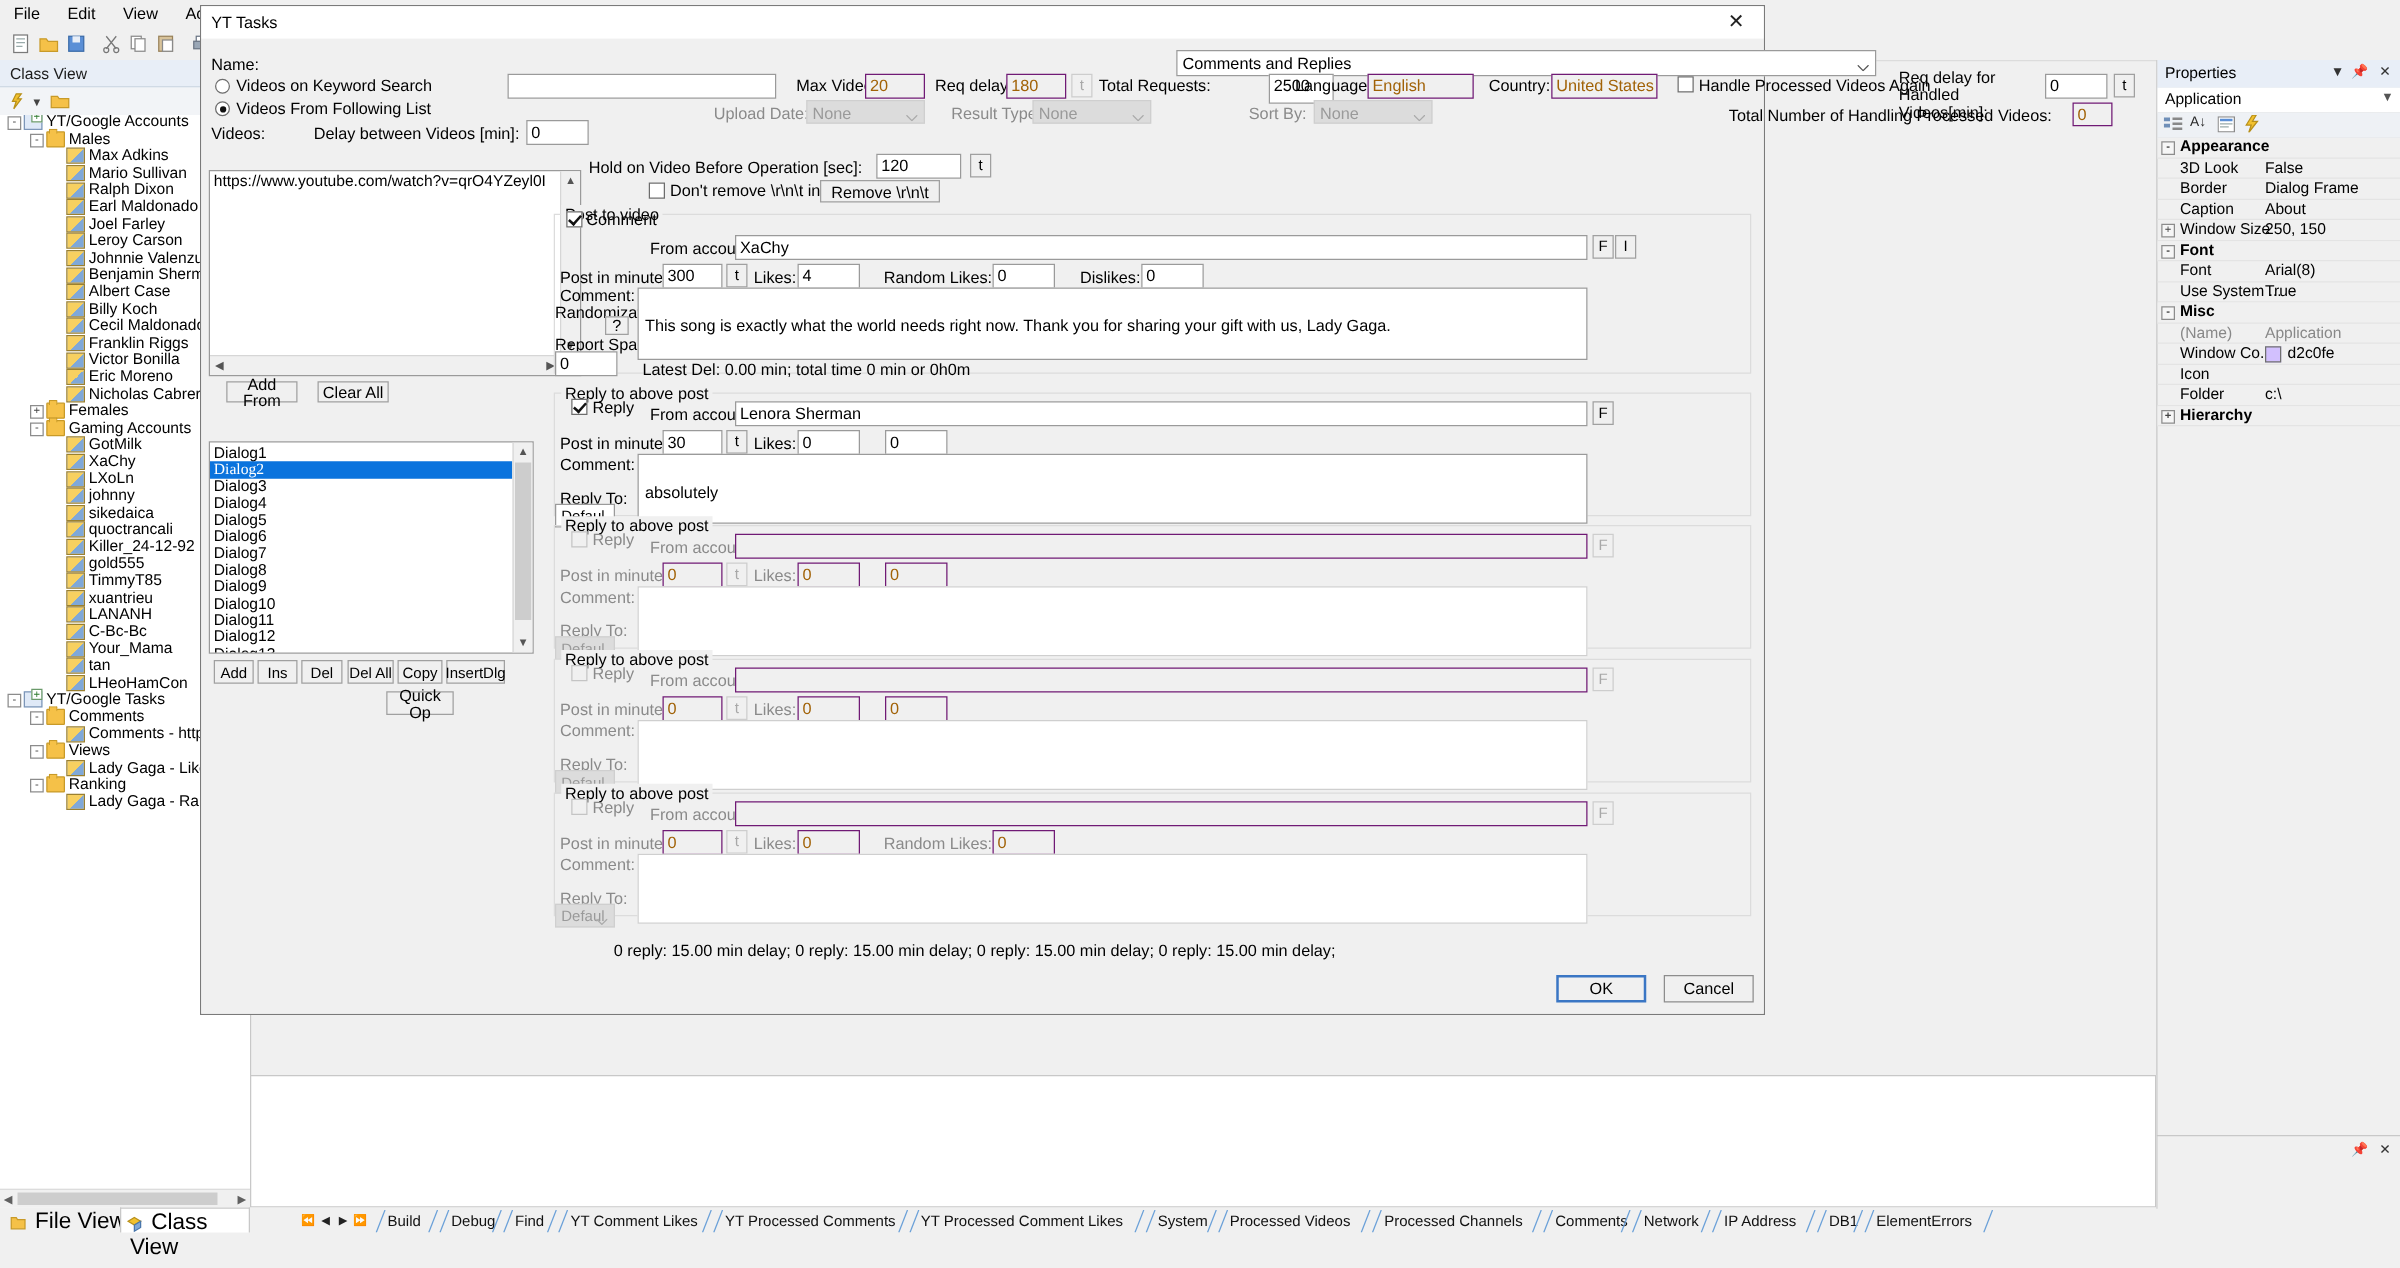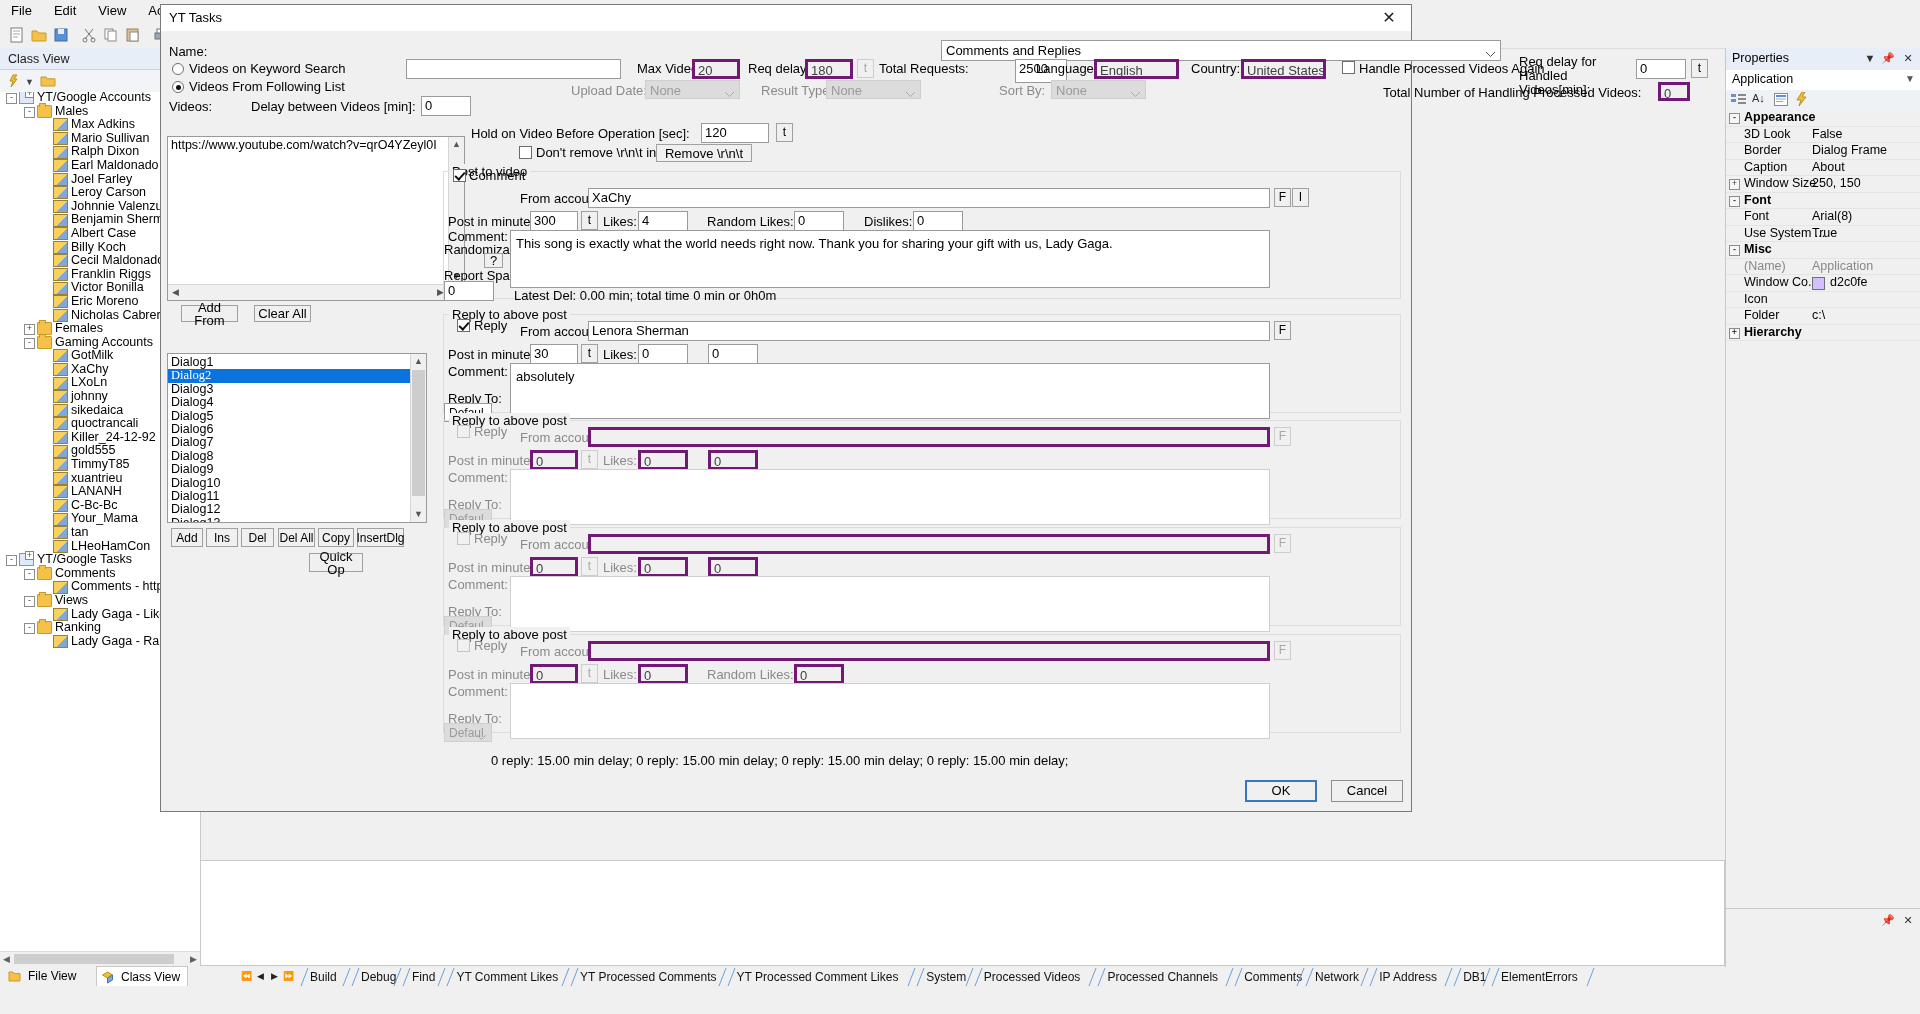--- a/index.html
+++ b/index.html
@@ -40,21 +40,21 @@
   .ic-folder:after{content:"";position:absolute;left:1px;top:-3px;width:5px;height:3px;background:#f5c148;border:1px solid #c89a28;border-bottom:none;border-radius:1px 1px 0 0;}
   .ic-node{background:linear-gradient(135deg,#f7d060 0 55%,#7fa8d8 55% 100%);border:1px solid #9a8030;transform:rotate(0deg);}
   .ic-root{background:#dfe9f7;border:1px solid #7d96b8;}
   .ic-root:after{content:"+";position:absolute;right:-1px;top:-3px;font-size:9px;color:#2d7a2d;background:#fff;border:1px solid #6a9a6a;line-height:7px;width:7px;height:7px;text-align:center;}
   #tree-hscroll{position:absolute;left:0;bottom:0;width:200px;height:14px;background:#f0f0f0;border-top:1px solid #dcdcdc;}
   #tree-hthumb{position:absolute;left:14px;top:2px;width:160px;height:10px;background:#cdcdcd;}
   .scr-arrow{position:absolute;top:2px;width:11px;height:10px;color:#606060;font-size:9px;line-height:10px;text-align:center;}
 
   
   #leftTabs{position:absolute;left:0;top:966px;width:200px;height:20px;background:#f0f0f0;}
-  .ltab{position:absolute;top:0;height:20px;line-height:20px;font-size:12px;padding:0 7px;box-sizing:border-box;}
+  .ltab{position:absolute;top:0;height:20px;line-height:20px;font-size:18px;padding:0 7px;box-sizing:border-box;}
   .ltab.sel{background:#fff;border:1px solid #c8c8c8;border-bottom:none;}
 
   
   #rightpanel{position:absolute;left:1725;top:48px;width:195px;height:860px;background:#f0f0f0;border-left:1px solid #c8c8c8;}
   #rp-title{position:absolute;left:0;top:0;width:195px;height:22px;background:#e8eef7;border-bottom:1px solid #c8d3e0;}
   #rp-title .t{position:absolute;left:6px;top:3px;font-size:12.5px;}
   .rp-btn{position:absolute;top:4px;width:14px;height:14px;text-align:center;line-height:13px;font-size:11px;color:#333;}
   #rp-combo{position:absolute;left:0;top:22px;width:195px;height:20px;background:#fff;border-bottom:1px solid #d0d0d0;}
   #rp-combo .v{position:absolute;left:6px;top:2px;font-size:12.5px;}
   #rp-combo .cv{position:absolute;right:6px;top:3px;font-size:10px;color:#555;}
@@ -87,22 +87,22 @@
        border:1px solid #7a7a7a;box-shadow:0 0 0 1px #ffffff inset;}
   #dlg-title{position:absolute;left:0;top:0;width:1250px;height:26px;background:#ffffff;}
   #dlg-title .t{position:absolute;left:8px;top:5px;font-size:13px;color:#000;}
   #dlg-close{position:absolute;right:0;top:0;width:44px;height:26px;text-align:center;line-height:26px;font-size:16px;color:#222;}
   #dlg-body{position:absolute;left:0;top:26px;width:1250px;height:780px;background:#f0f0f0;}
 
   .lab{position:absolute;font-size:13px;color:#000;white-space:nowrap;}
   .lab.dim{color:#8a8a8a;}
   .tbox{position:absolute;background:#fff;border:1px solid #9a9a9a;box-sizing:border-box;font-size:13px;
         padding:1px 3px;color:#000;line-height:16px;overflow:hidden;white-space:nowrap;}
-  .tbox.ro{background:#f0f0f0;border:3px solid #701a75;color:#404040;}
-  .tbox.multiline{white-space:normal;line-height:17px;padding:4px 5px;}
+  .tbox.ro{background:#f0f0f0;border:1px solid #701a75;color:#a16207;}
+  .tbox.multiline{white-space:normal;line-height:17px;padding:21px 5px;}
   .btn{position:absolute;background:#f0f0f0;border:1px solid #a0a0a0;box-sizing:border-box;font-size:13px;
        text-align:center;color:#000;line-height:1;display:flex;align-items:center;justify-content:center;}
   .btn.small{font-size:12px;}
   .cb{position:absolute;width:13px;height:13px;background:#fff;border:1px solid #6d6d6d;box-sizing:border-box;}
   .cb.checked:after{content:"";position:absolute;left:3px;top:0px;width:4px;height:8px;border:solid #111;border-width:0 2px 2px 0;transform:rotate(42deg);}
   .cb.dis{background:#f0f0f0;border-color:#c4c4c4;}
   .rb{position:absolute;width:12px;height:12px;border:1px solid #6d6d6d;border-radius:50%;background:#fff;box-sizing:border-box;}
   .rb.on:after{content:"";position:absolute;left:2.5px;top:2.5px;width:5px;height:5px;border-radius:50%;background:#111;}
   .combo{position:absolute;background:#fff;border:1px solid #9a9a9a;box-sizing:border-box;font-size:13px;}
   .combo .cv{position:absolute;left:4px;top:2px;}

